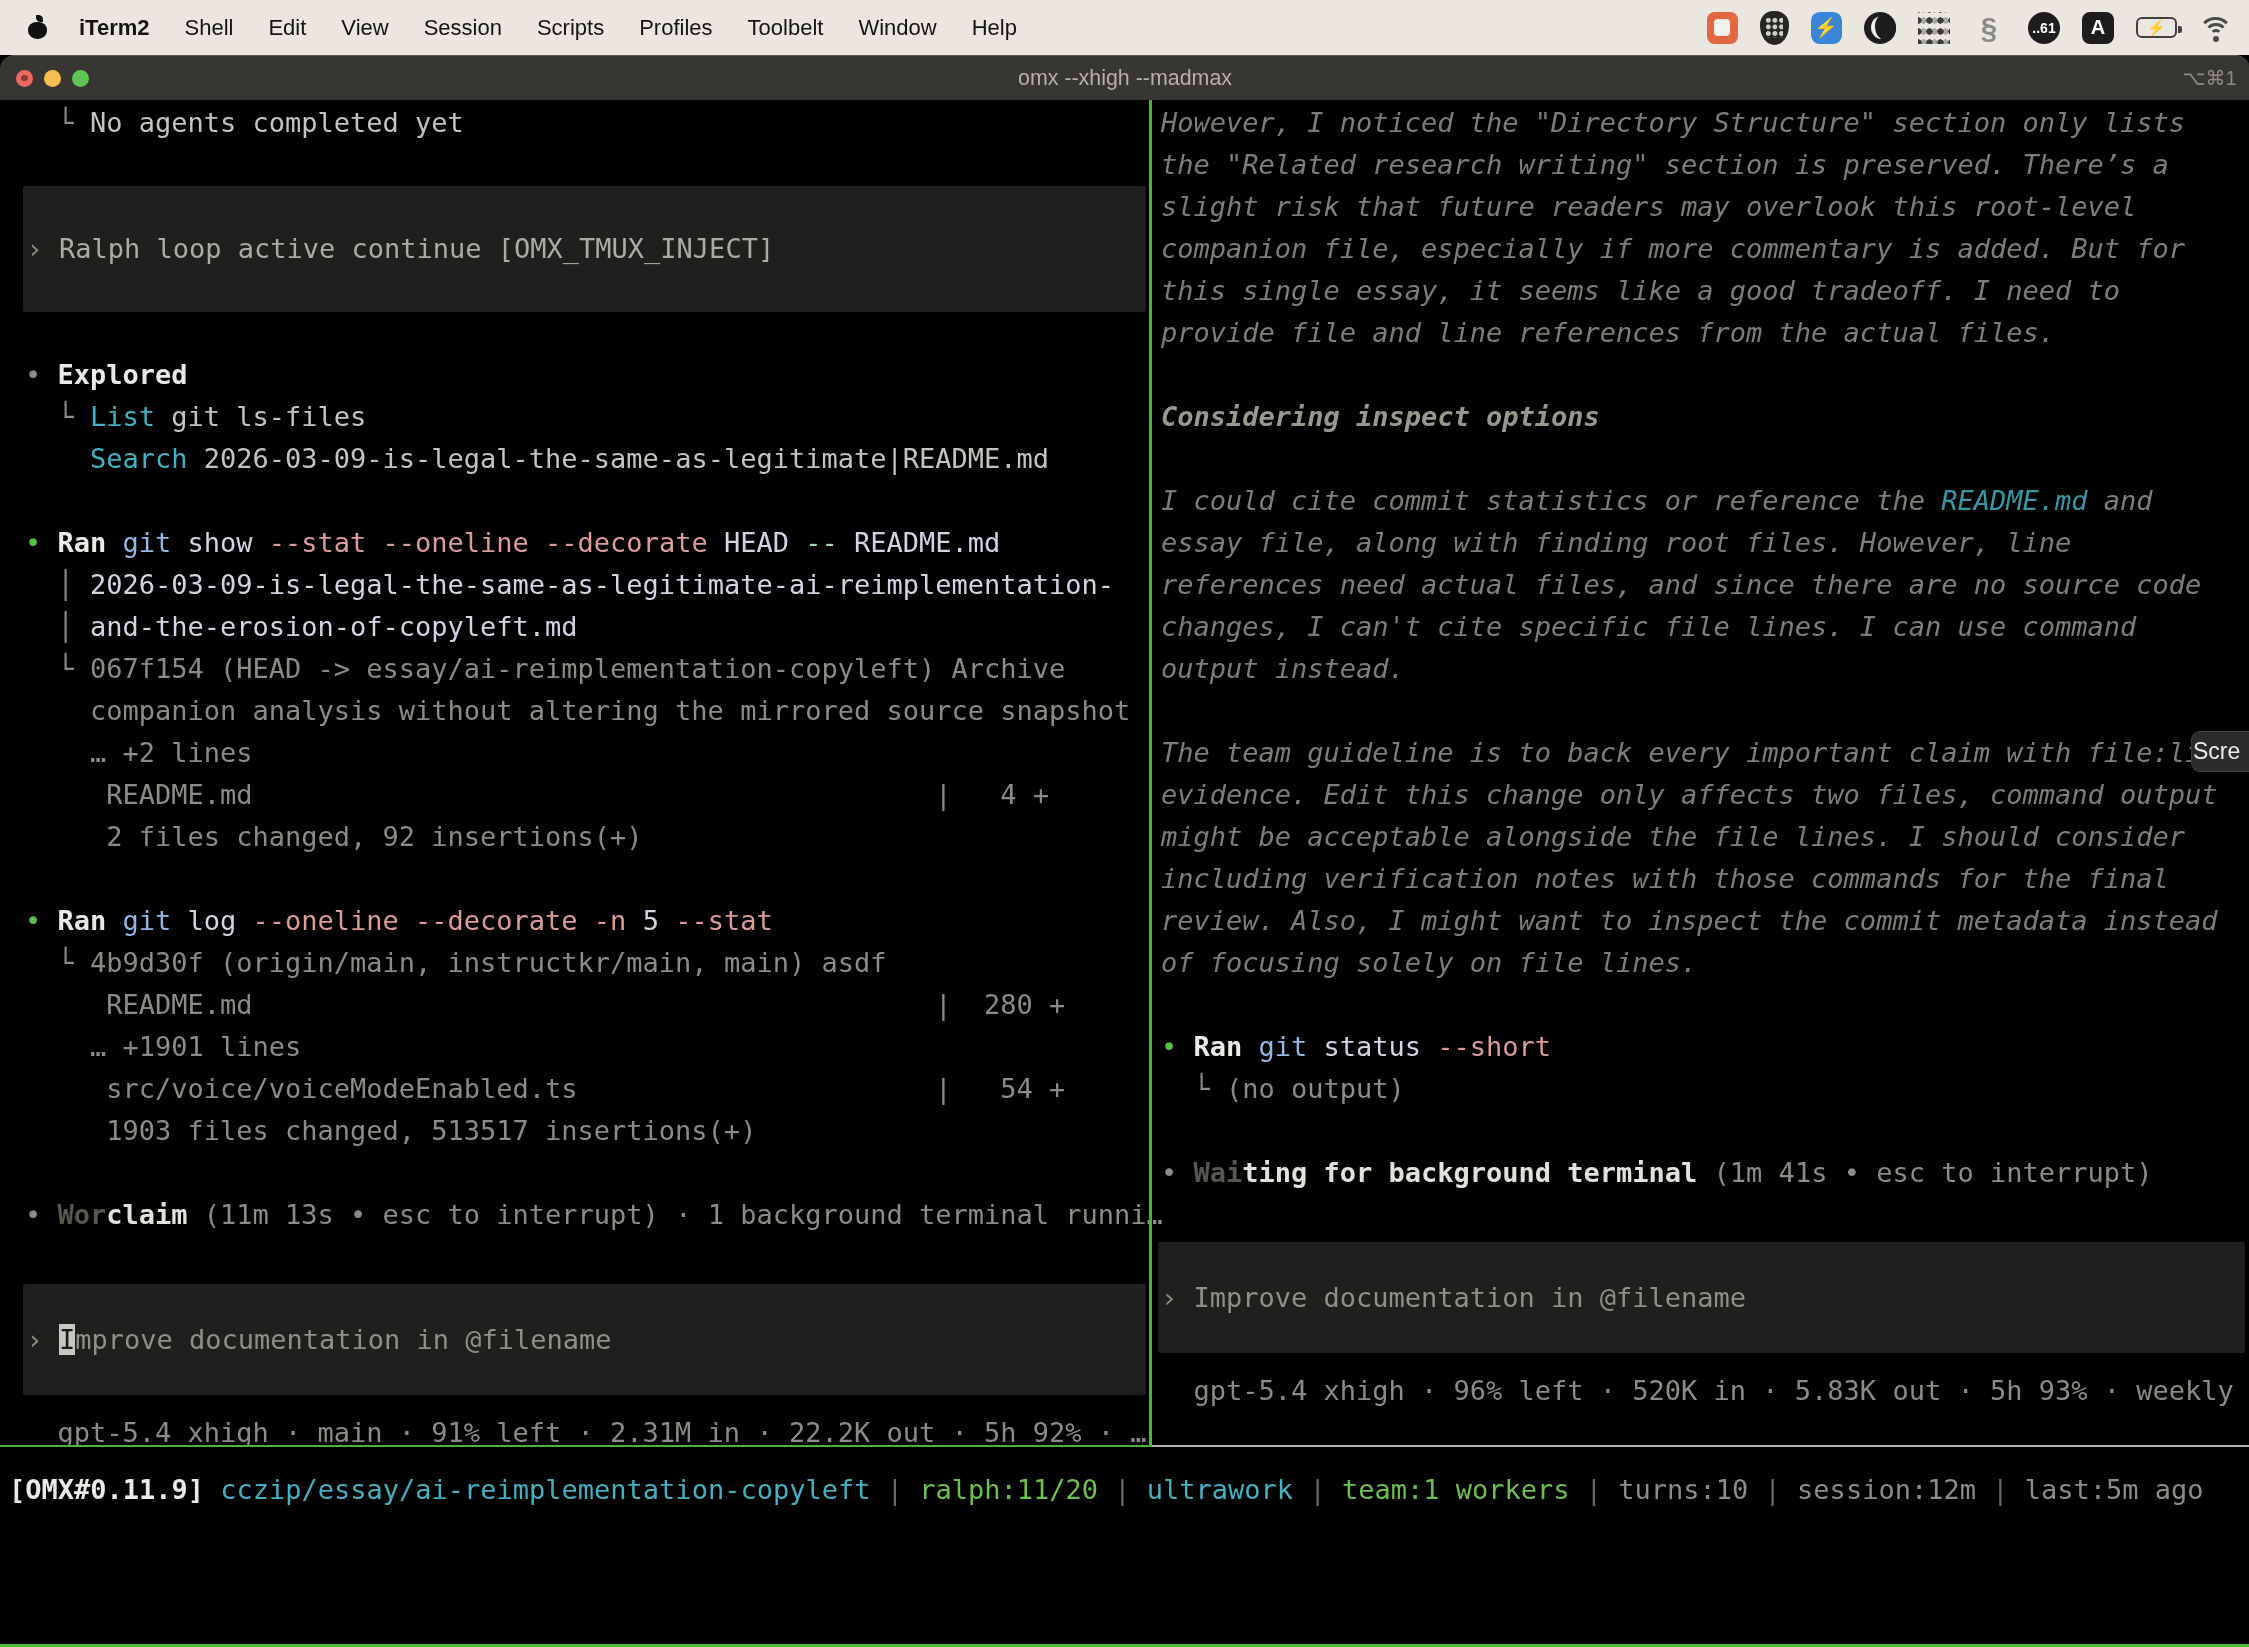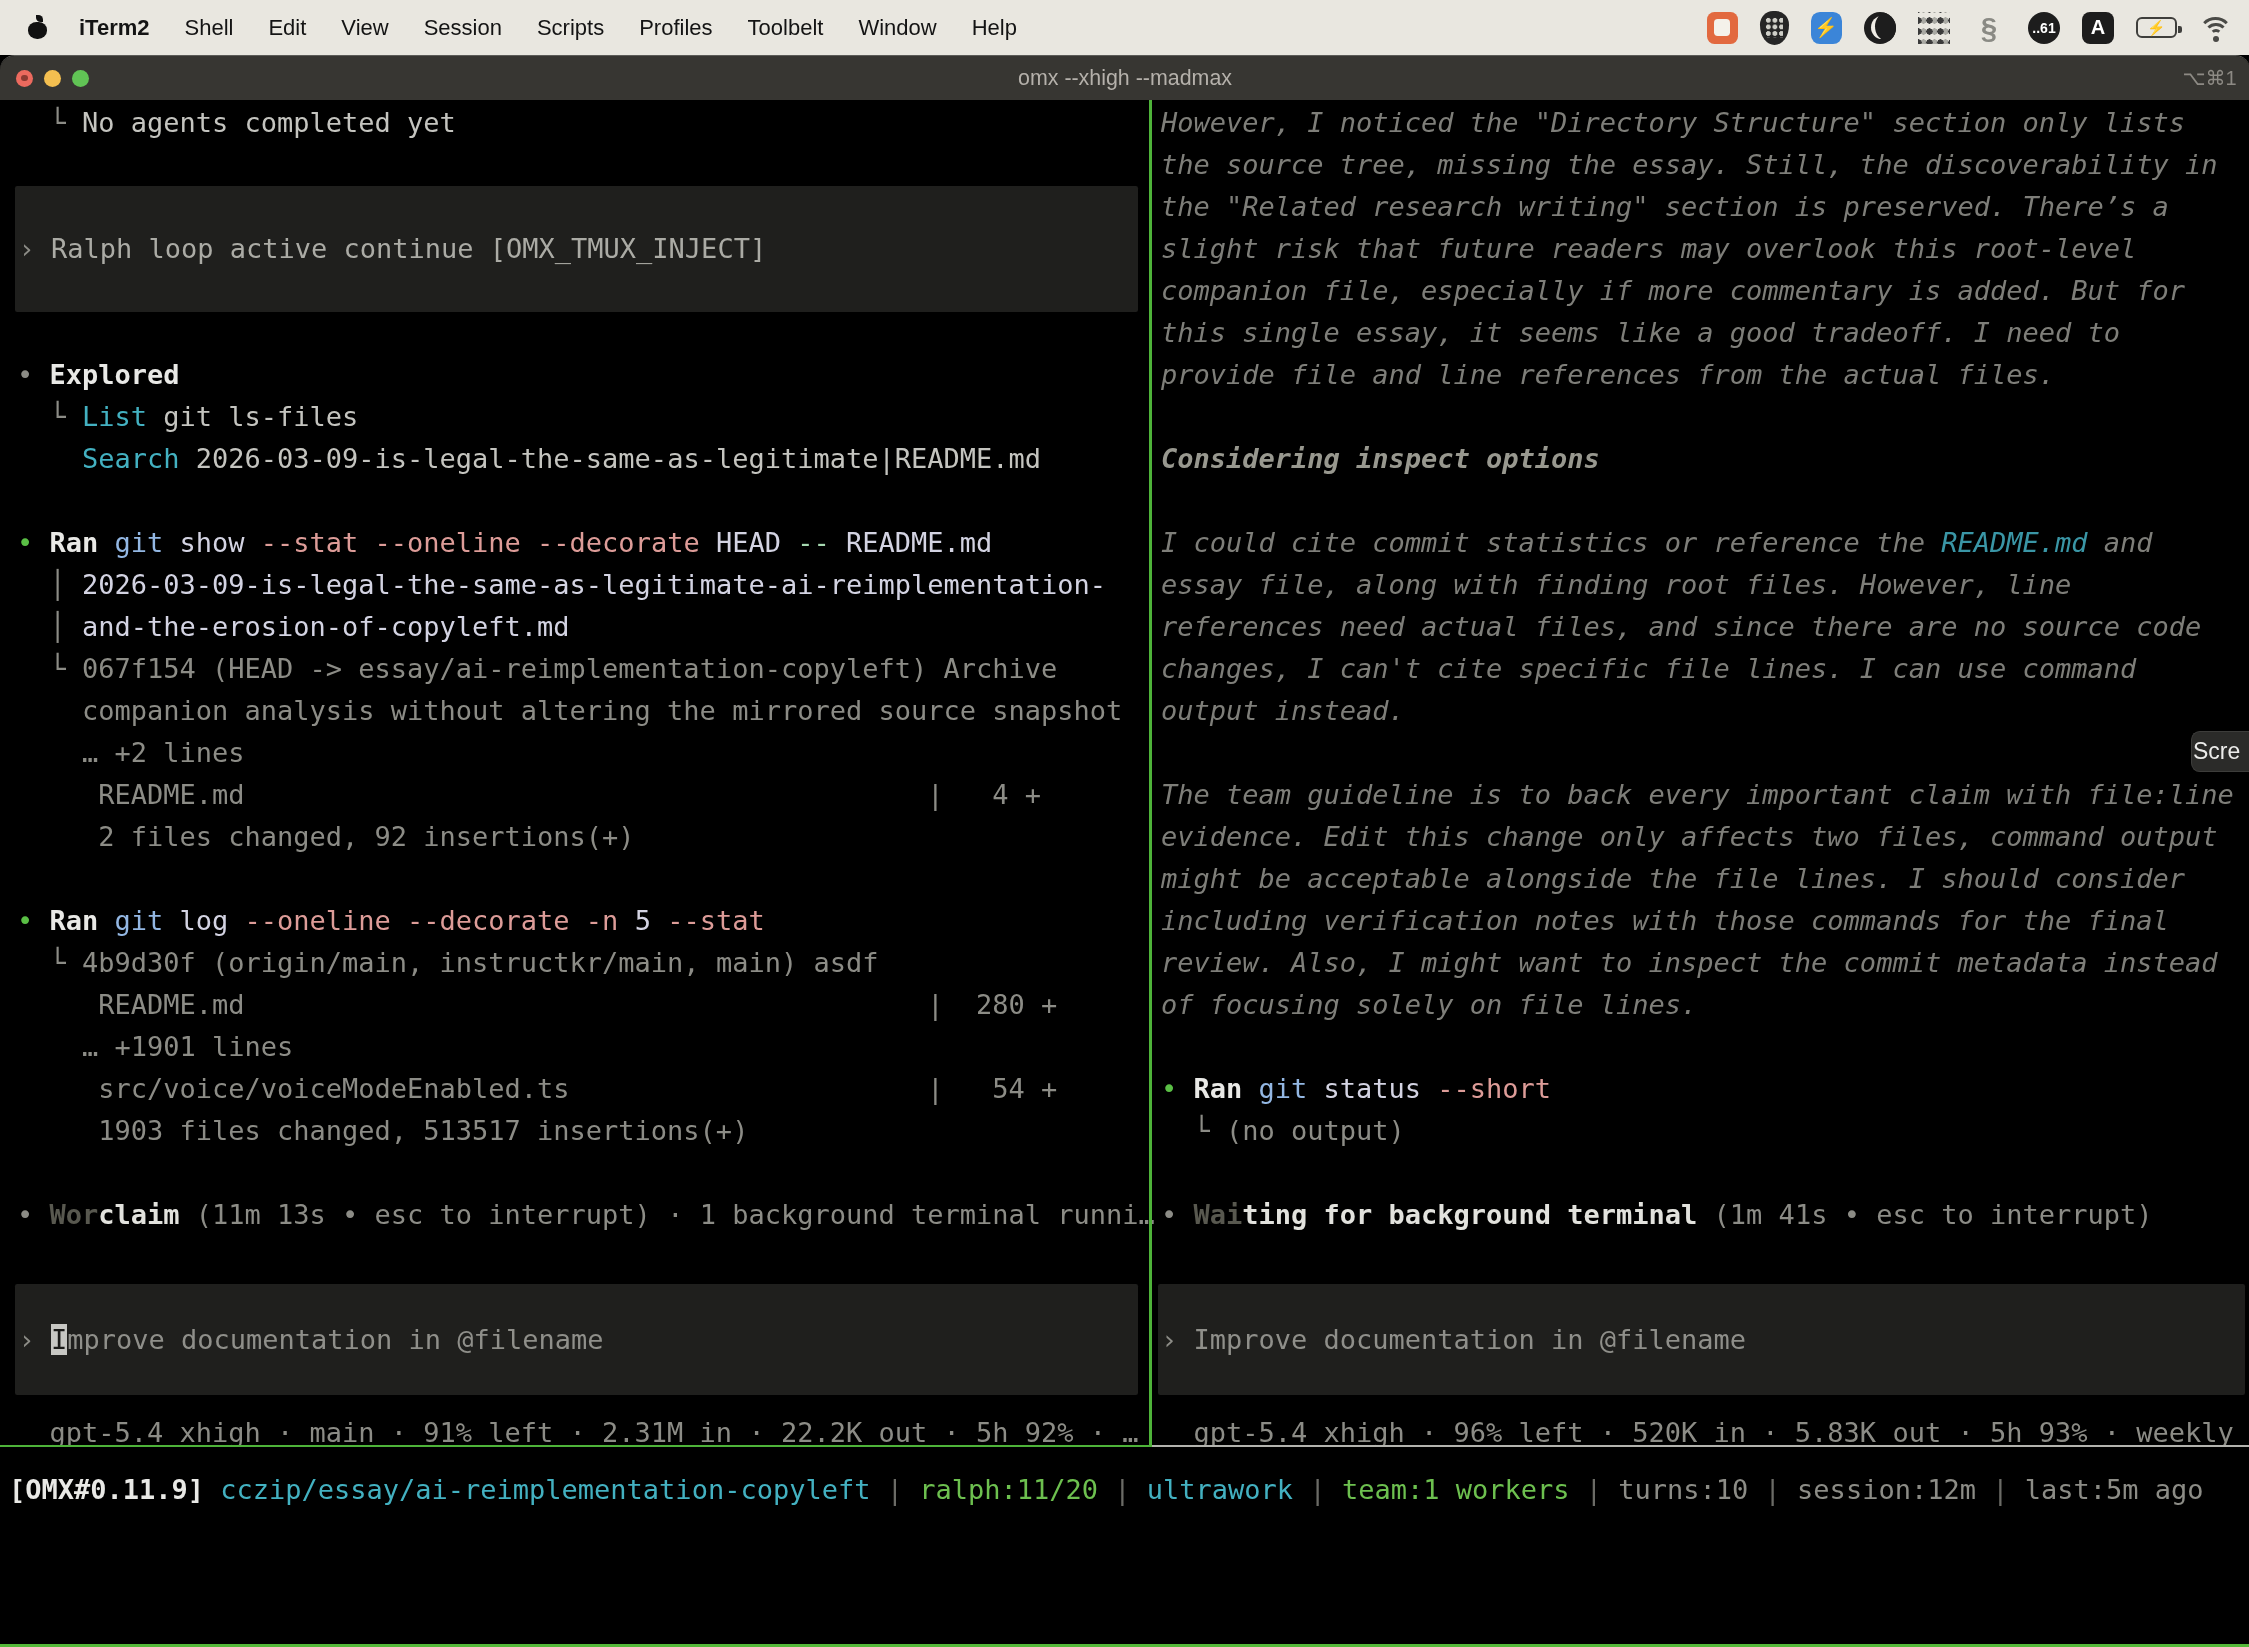--- a/index.html
+++ b/index.html
@@ -63,21 +63,21 @@
   .tl.red::after { content:""; position:absolute; left:5.2px; top:5.2px; width:6.6px; height:6.6px; background:#8d3b32; border-radius:50%; }
   .tl.yellow { background:#f4bf50; }
   .tl.green { background:#61c455; }
   .wtitle { position:absolute; left:50%; transform:translateX(-50%); color:#b5b1ab; font-size:21.4px; }
   .wshortcut { position:absolute; right:13.3px; color:#8d8a84; font-size:20px; }
 
   
   .terminal { position:absolute; top:44px; left:0; width:2250px; height:1548px; background:#000;
     font-size:27px; }
   .pane { position:absolute; top:0; height:1345px; overflow:hidden; padding:2.2px 0 0 8.9px; }
-  .pane-left  { left:8px; width:1266px; }
+  .pane-left  { left:16px; width:1266px; }
   .pane-right { left:1152px; width:1098px; }
   .divider-v { position:absolute; left:1149px; top:0; width:3px; height:1347px; background:#4eb339; }
   .divider-h { position:absolute; top:1345px; height:2.2px; }
   .divider-h.dleft  { left:0; width:1149px; background:#4eb339; }
   .divider-h.dright { left:1152px; width:1098px; background:#b3b3ae; }
 
   .row { height:42px; line-height:42px; white-space:pre; overflow:hidden; }
   .tbox { height:126px; width:1123px; margin-left:-1.5px; background:#1f1f1d; border-radius:2.2px;
     display:flex; align-items:center; padding-left:3px; }
   .promptbox { height:111px; width:1123px; margin:5.9px 0 0 -1.5px; background:#1f1f1d; border-radius:2.2px;
@@ -200,21 +200,20 @@
         <div class="row"><span class="s-dim">• </span><span class="s-shim1">Wor</span><span class="s-shim2">claim</span><span class="s-dim"> (11m 13s • esc to interrupt) · 1 background terminal runni…</span></div>
         <div class="row gap"></div>
         <div class="promptbox">
           <div class="row"><span class="s-tree">› </span><span class="s-cursor">I</span><span class="s-prompt">mprove documentation in @filename</span></div>
         </div>
         <div class="row status"><span class="s-dim">  gpt-5.4 xhigh · main · 91% left · 2.31M in · 22.2K out · 5h 92% · …</span></div>
       </div>
     <div class="divider-v"></div>
     <div class="pane pane-right">
         <div class="row"><span class="s-it">However, I noticed the "Directory Structure" section only lists</span></div>
-        <div class="row"><span class="s-it">the source tree, missing the essay. Still, the discoverability in</span></div>
         <div class="row"><span class="s-it">the "Related research writing" section is preserved. There’s a</span></div>
         <div class="row"><span class="s-it">slight risk that future readers may overlook this root-level</span></div>
         <div class="row"><span class="s-it">companion file, especially if more commentary is added. But for</span></div>
         <div class="row"><span class="s-it">this single essay, it seems like a good tradeoff. I need to</span></div>
         <div class="row"><span class="s-it">provide file and line references from the actual files.</span></div>
         <div class="row gap"></div>
         <div class="row"><span class="s-itb">Considering inspect options</span></div>
         <div class="row gap"></div>
         <div class="row"><span class="s-it">I could cite commit statistics or reference the </span><span class="s-tealit">README.md</span><span class="s-it"> and</span></div>
         <div class="row"><span class="s-it">essay file, along with finding root files. However, line</span></div>

